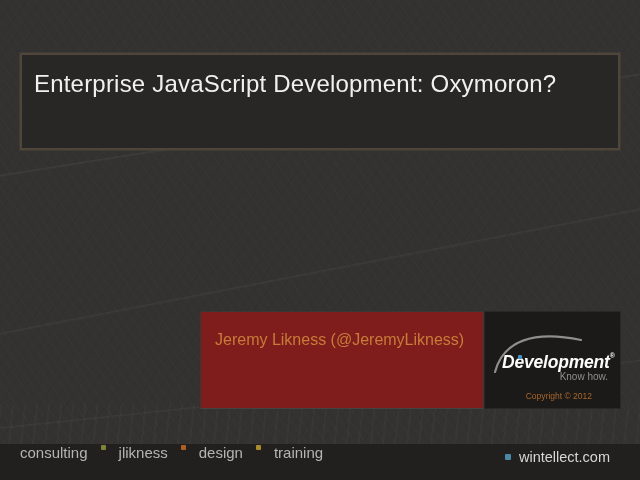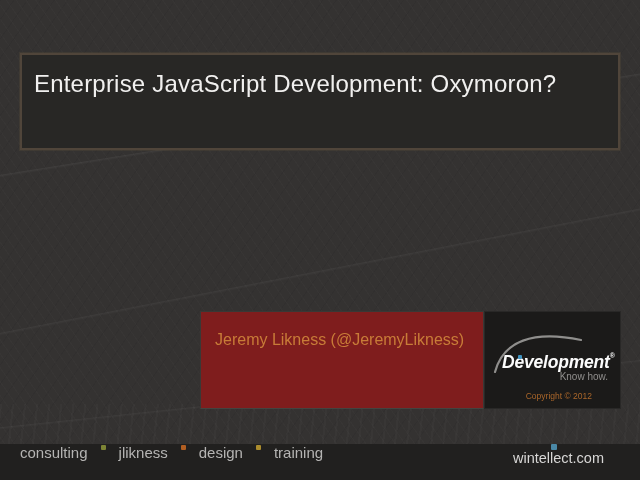--- a/index.html
+++ b/index.html
@@ -74,22 +74,22 @@
     opacity:0.55;
   }
   .footer-bar {
     position:absolute; left:0; top:444px; width:640px; height:36px;
     background:#21201f; z-index:4;
     display:flex; align-items:flex-start; box-sizing:border-box; padding-left:20px;
   }
   .footer-bar .fitem { color:#b5b4b3; font-size:15px; white-space:nowrap; }
   .bullet { width:5px; height:5px; border-radius:1px; margin:1px 13px 0 13px; }
   .site-group {
-    position:absolute; right:36px; top:0; height:25px;
-    display:flex; align-items:center;flex-direction:column;
+    position:absolute; right:30px; top:0; height:25px;
+    display:flex; align-items:center;
   }
   .site-bullet { width:6px; height:6px; border-radius:1px; margin-right:8px; }
   .site-label { color:#d8d7d6; font-size:14.5px; white-space:nowrap; }
 </style>
 </head>
 <body>
 
 <div class="slide">
 
   <div class="title-box">

